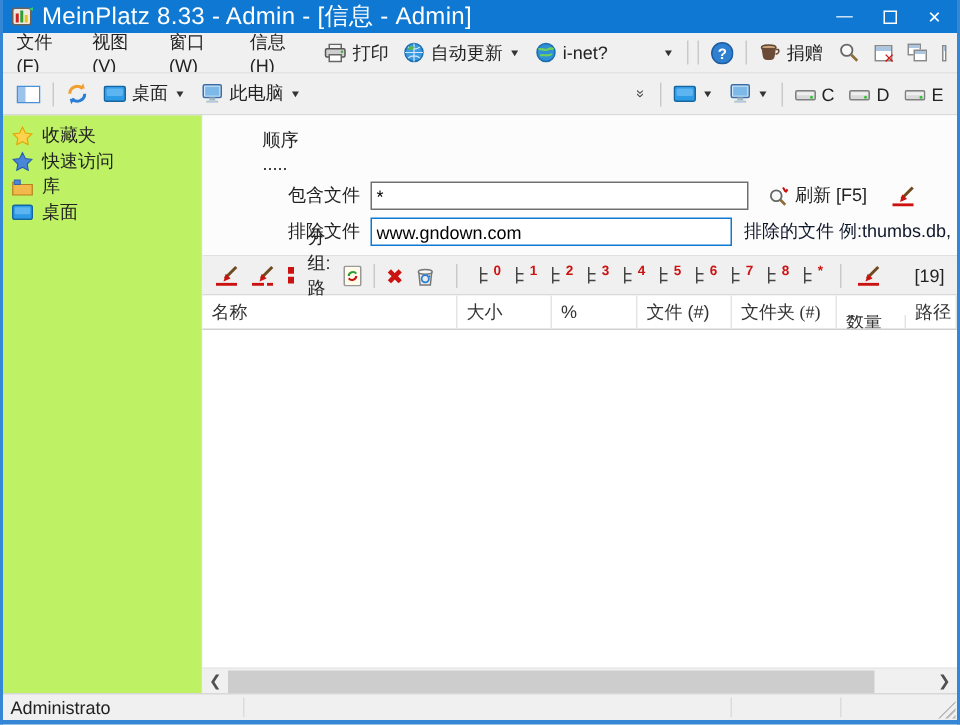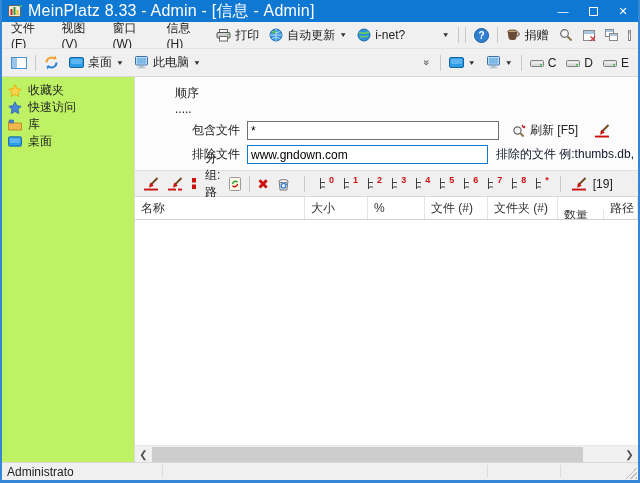--- a/index.html
+++ b/index.html
@@ -42,21 +42,21 @@
   .txt.focused { border: 1px solid #0f78d2; }
   .fright { display: flex; align-items: center; gap: 6px; margin-left: 8px; white-space: nowrap; }
   .hint { color: #0f172a; }
   
   .toolbar3 { height: 26px; background: #f0f0f0; display: flex; align-items: center; padding: 0 4px; border-bottom: 1px solid #d9d9d9; flex: 0 0 26px; }
   .toolbar3 .tbtn { padding: 2px 3px; }
   .lvl { position: relative; padding: 2px 3px 2px 2px; }
   .lvl sup { color: #cc1111; font-weight: bold; font-size: 9px; position: relative; top: -4px; left: -1px; font-family: "Liberation Sans", sans-serif; }
   .redx { color: #cc1111; font-weight: bold; font-size: 14px; line-height: 1; }
   .arrowlr { color: #cc1111; font-weight: bold; font-size: 15px; line-height: 1; }
-  .count { margin-left: 2px; }
+  .count { margin-left: 19px; }
   
   .thead { height: 23px; display: flex; background: #fff; border-bottom: 1px solid #d0d0d0; align-items: stretch; flex: 0 0 23px; }
   .th { display: flex; align-items: center; padding: 0 6px; border-right: 1px solid #e5e5e5; color: #333; overflow: hidden; white-space: nowrap; }
   .th.r { }
   .tbody { flex: 1; background: #fff; min-height: 0; }
   
   .hscroll { height: 17px; background: #f0f0f0; display: flex; align-items: center; flex: 0 0 17px; border-top: 1px solid #e8e8e8; }
   .sarrow { width: 17px; height: 17px; display: flex; align-items: center; justify-content: center; color: #505050; font-size: 10px; flex: 0 0 17px; }
   .strack { flex: 1; height: 17px; position: relative; }
   .sthumb { position: absolute; left: 0; top: 1px; height: 15px; width: 92%; background: #cdcdcd; }
@@ -465,21 +465,21 @@
         </span>
       <span class="th r" style="width:63px;">
           <span>大小</span>
         </span>
       <span class="th r" style="width:57px;">
           <span>%</span>
         </span>
       <span class="th r" style="width:63px;">
           <span>文件 (#)</span>
         </span>
-      <span class="th r" style="width:70px;">
+      <span class="th r" style="width:70px;font-family:Liberation Serif, serif;">
           <span>文件夹 (#)</span>
         </span>
       <span class="th r" style="width:46px;margin-top:13px;">
           <span>数量</span>
         </span>
       <span class="th" style="flex:1;">
           <span>路径</span>
         </span>
     </div>
     <div class="tbody"></div>

